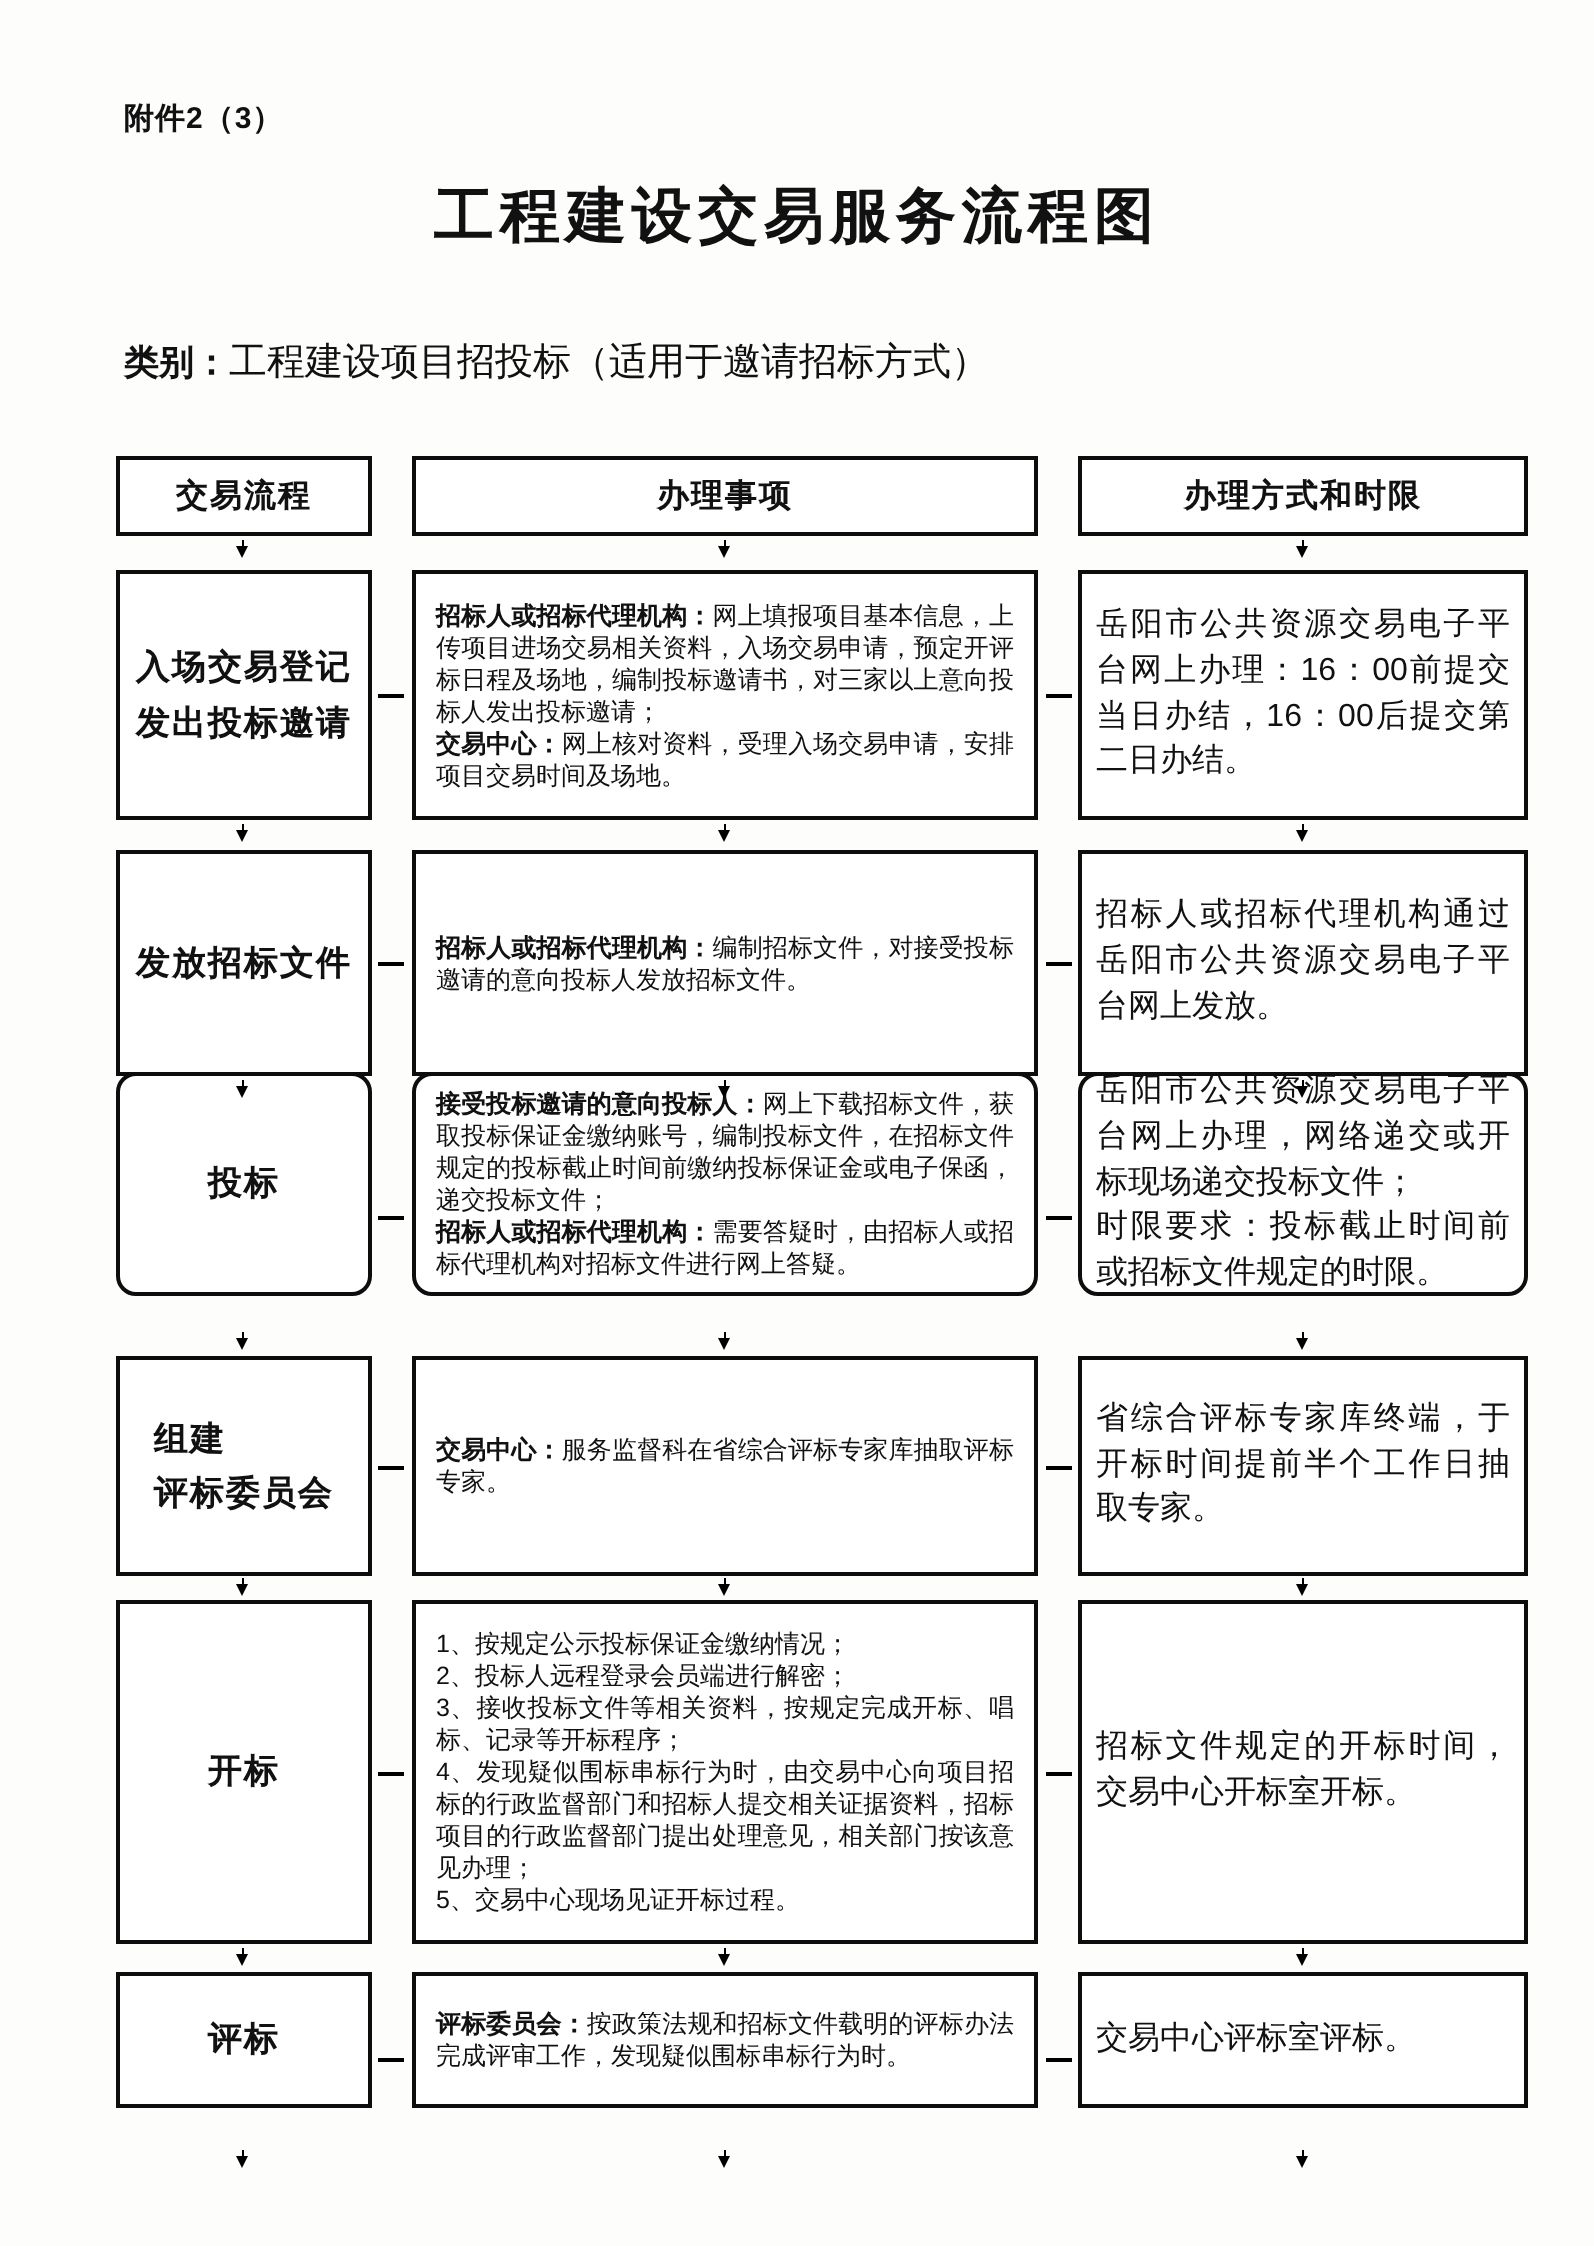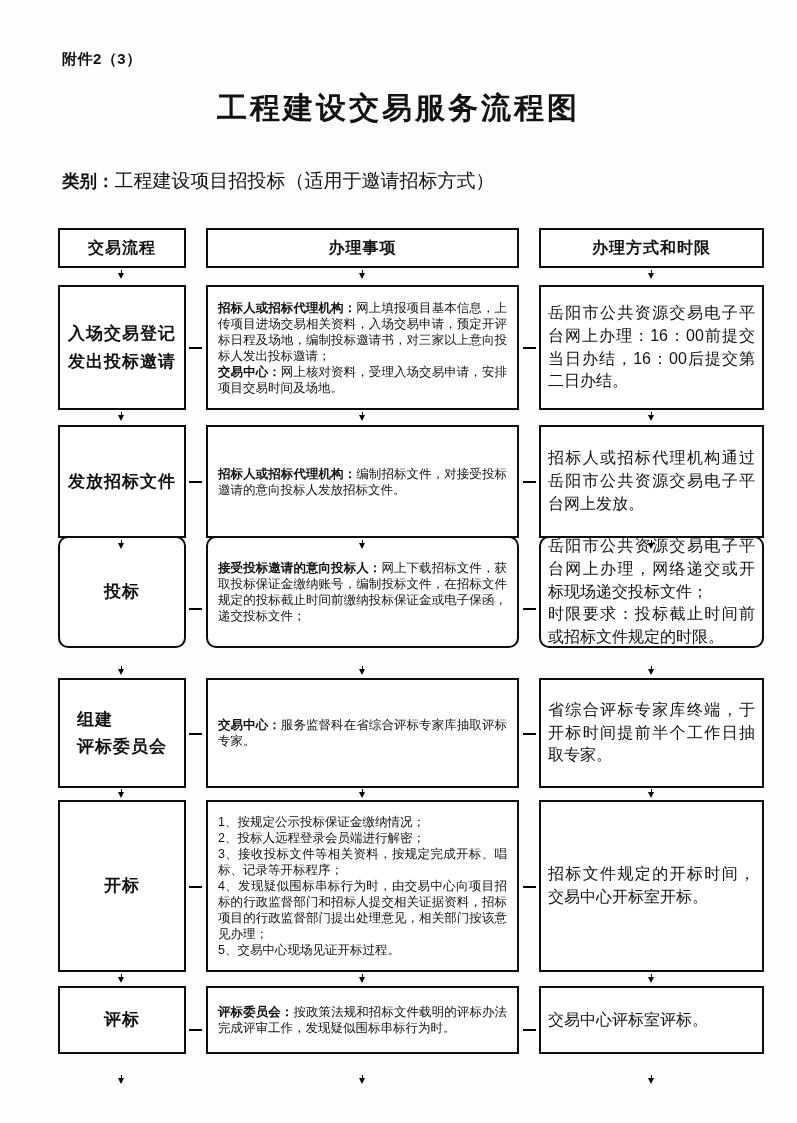--- a/index.html
+++ b/index.html
@@ -106,20 +106,21 @@
 
   <div class="box col-l rt2 step">发放招标文件</div>
   <div class="box col-m rt2 mid">
     <div class="para"><b>招标人或招标代理机构：</b><span>编制招标文件，对接受投标邀请的意向投标人发放招标文件。</span></div>
   </div>
   <div class="box col-r rt2 meth">招标人或招标代理机构通过岳阳市公共资源交易电子平台网上发放。</div>
 
   <div class="box col-l rt3 step">投标</div>
   <div class="box col-m rt3 mid">
     <div class="para"><b>接受投标邀请的意向投标人：</b><span>网上下载招标文件，获取投标保证金缴纳账号，编制投标文件，在招标文件规定的投标截止时间前缴纳投标保证金或电子保函，递交投标文件；</span></div>
+    <div class="para"><b>招标人或招标代理机构：</b><span>需要答疑时，由招标人或招标代理机构对招标文件进行网上答疑。</span></div>
   </div>
   <div class="box col-r rt3 meth">岳阳市公共资源交易电子平台网上办理，网络递交或开标现场递交投标文件；
 时限要求：投标截止时间前或招标文件规定的时限。</div>
 
   <div class="box col-l rt4 step">组建
 评标委员会</div>
   <div class="box col-m rt4 mid">
     <div class="para"><b>交易中心：</b><span>服务监督科在省综合评标专家库抽取评标专家。</span></div>
   </div>
   <div class="box col-r rt4 meth">省综合评标专家库终端，于开标时间提前半个工作日抽取专家。</div>

